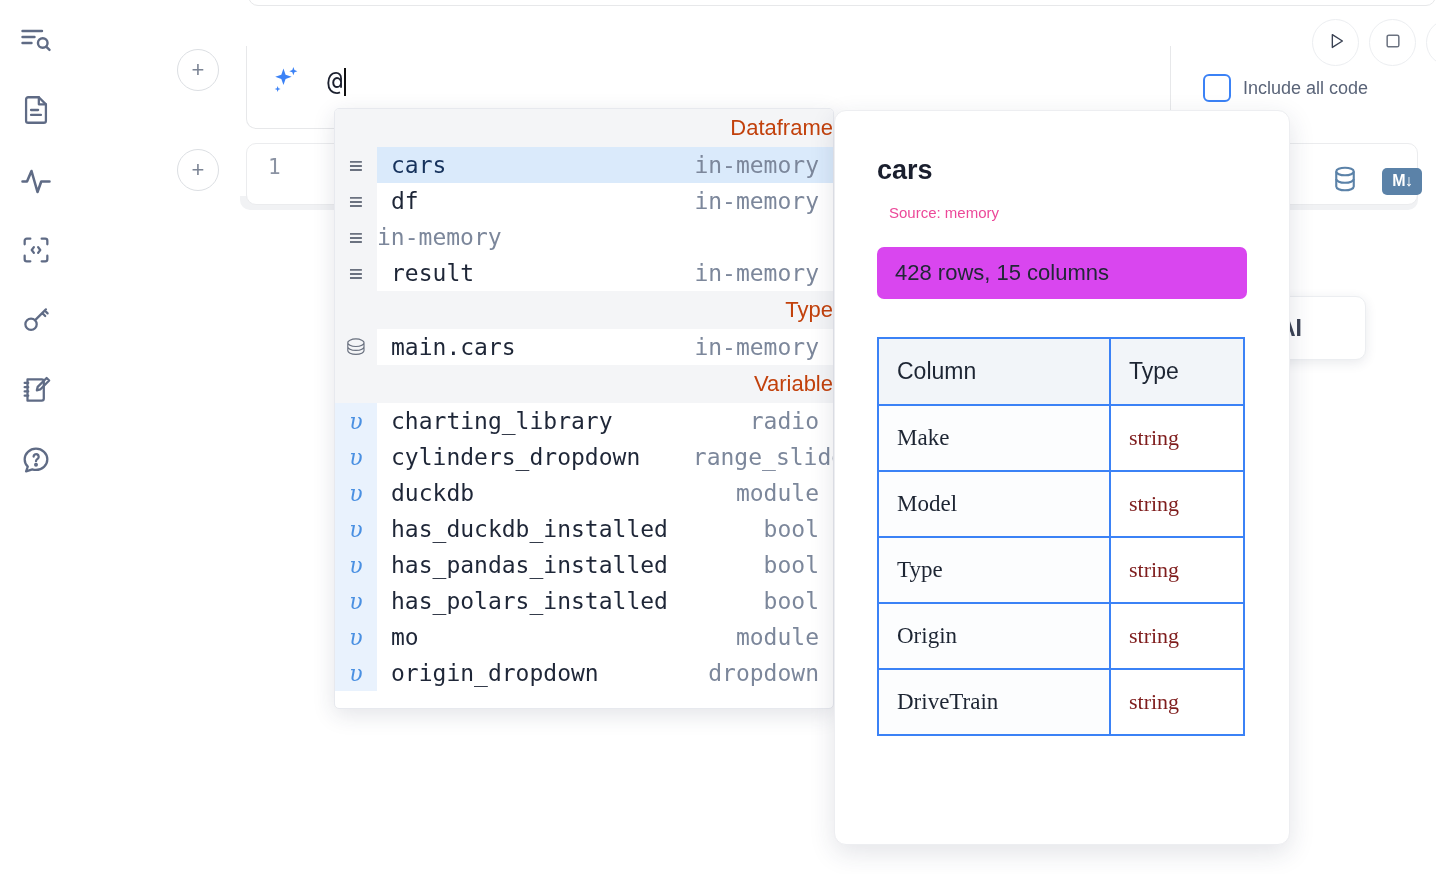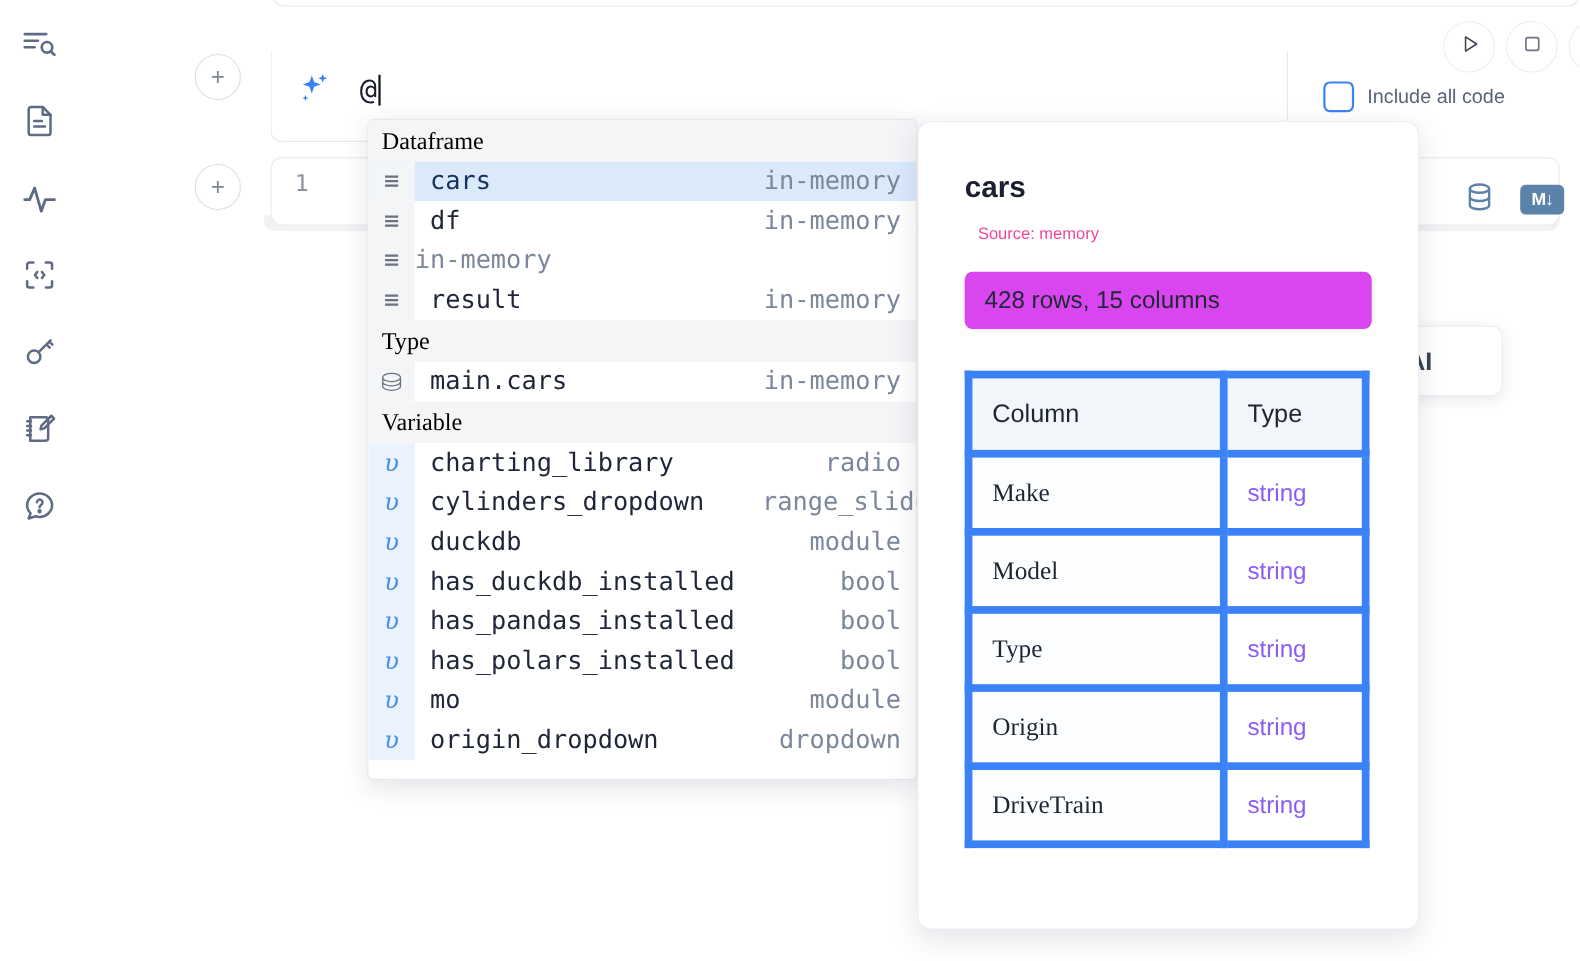--- a/index.html
+++ b/index.html
@@ -106,23 +106,23 @@
   }
 
   
   .ac {
     position: absolute; left: 334px; top: 108px; width: 500px; height: 601px;
     background: #fff; border: 1px solid #e7e9ee; border-radius: 5px;
     box-shadow: 0 6px 22px rgba(40,50,80,0.13);
     overflow: hidden;
   }
   .ac-section {
-    background: #f4f5f7; color: #000000;
-    font-family: Liberation Serif, serif; font-size: 22px;
-    padding: 6px 0 6px 12px; height: 38px; line-height: 26px;
+    background: #f4f5f7; color: #c2410c;
+    font-family: Liberation Sans, sans-serif; font-size: 22px;
+    padding: 6px 0 6px 12px; height: 38px; line-height: 26px; text-align: right;
   }
   .ac-row {
     display: flex; align-items: center; height: 36px;
     font-family: "DejaVu Sans Mono", monospace; font-size: 23px;
     cursor: pointer; background: #fff;
   }
   .ac-row.sel { background: #daeafb; }
   .ac-gutter {
     width: 42px; flex: 0 0 42px; display: flex; align-items: center; justify-content: center;
     align-self: stretch; background: #f4f5f7; color: #6b7280;
@@ -142,29 +142,29 @@
     padding: 44px 42px 0 42px; overflow: hidden;
   }
   .doc-title { font-size: 27px; font-weight: bold; color: #1a1f2e; }
   .doc-source { font-size: 15px; color: #ec4899; margin-top: 18px; margin-left: 12px; }
   .doc-badge {
     margin-top: 26px; background: #d946ef; border-radius: 7px;
     padding: 13px 18px; font-size: 22px; color: #212836;
   }
   .doc-table { margin-top: 38px; width: 368px; border-collapse: collapse; }
   .doc-table th, .doc-table td {
-    border: 7px solid #3b82f6; padding: 19px 0 19px 18px; text-align: left;
+    border: 2px solid #3b82f6; padding: 19px 0 19px 18px; text-align: left;
   }
   .doc-table th { background: #f2f5f9; font-weight: normal; }
   .doc-table th.c-col { font-size: 23px; color: #1d2533; width: 232px; }
   .doc-table th.c-typ { font-size: 23px; color: #1d2533; }
   .doc-table td.c-col {
     font-family: Liberation Serif, serif; font-size: 23px; color: #1d2533; background: #fcfdfe;
   }
-  .doc-table td.c-typ { font-size: 22px; color: #8b5cf6; background: #fff; }
+  .doc-table td.c-typ { font-size: 22px; color: #7f1d1d; background: #fff; font-family: Liberation Serif, serif; }
 </style>
 </head>
 <body>
 
 <div id="root">
 
   <div class="sidebar">
     <div class="side-icon">
       <span>
         <svg width="36" height="36" viewBox="0 0 24 24" fill="none" stroke="currentColor" stroke-width="1.6" stroke-linecap="round">

